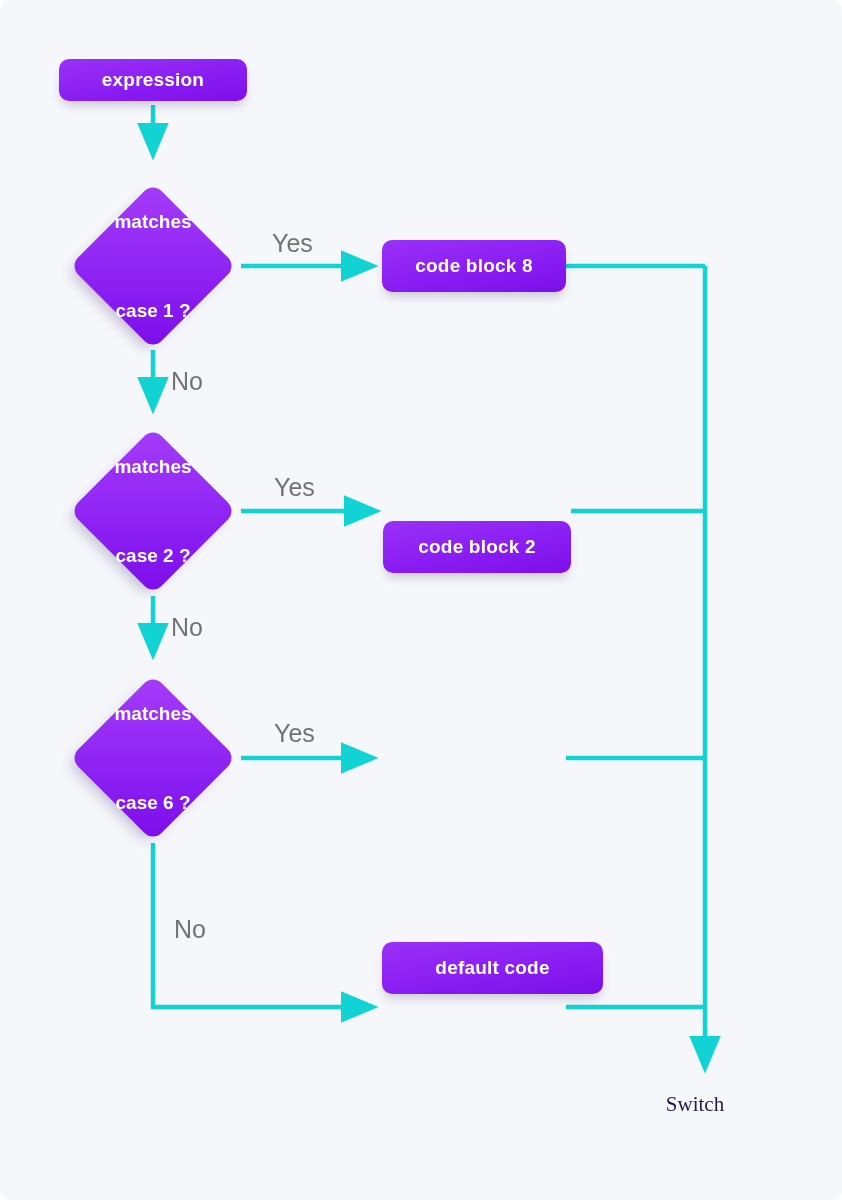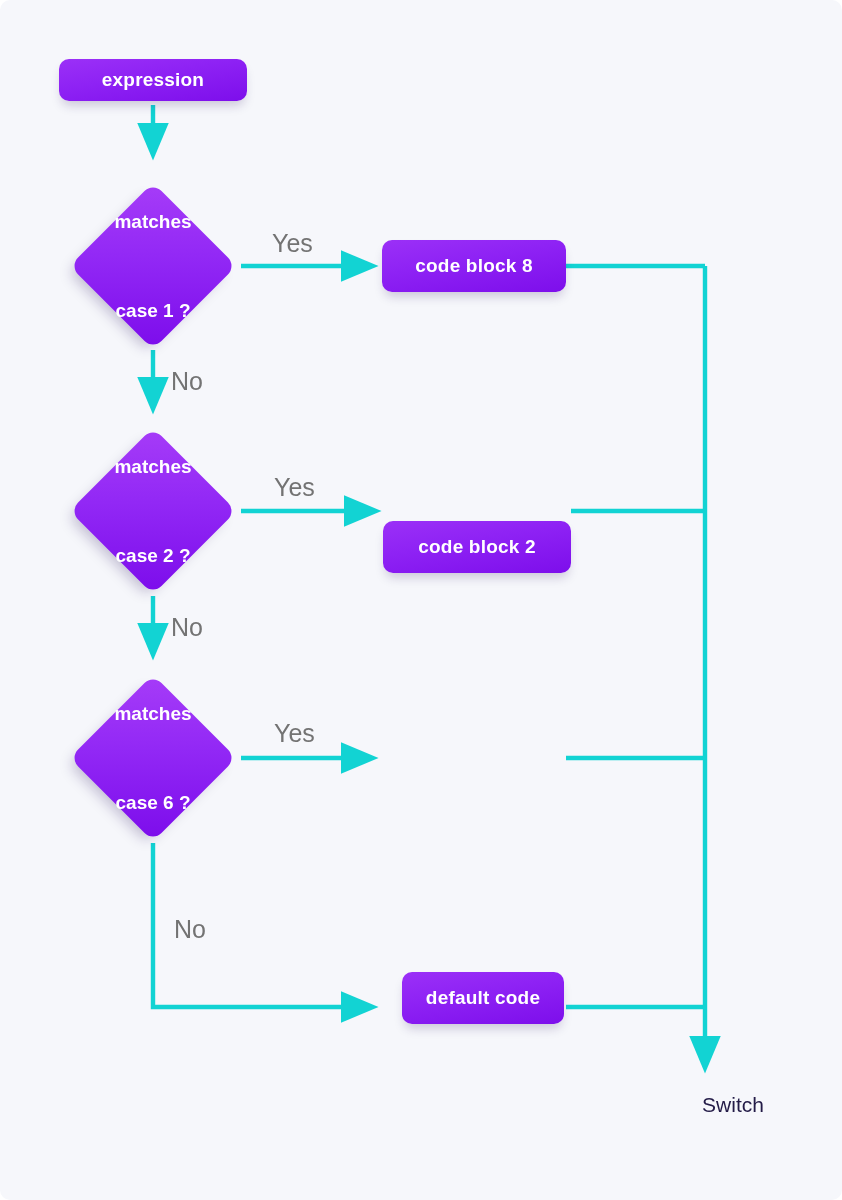--- a/index.html
+++ b/index.html
@@ -161,30 +161,30 @@
 
   <div class="node proc" style="left:382px; top:240px; width:184px; height:52px;">
     <span>code block 8</span>
   </div>
 
   <div class="node proc" style="left:383px; top:485px; width:188px; height:52px;margin-top:36px;">
     <span>code block 2</span>
   </div>
 
 
-  <div class="node proc" style="left:382px; top:972px; width:162px; height:52px;margin-left:20px;">
+  <div class="node proc" style="left:382px; top:942px; width:221px; height:52px;">
     <span>default code</span>
   </div>
 
   <div class="edge-label" style="left:272px; top:229px;">Yes</div>
   <div class="edge-label" style="left:171px; top:367px;">No</div>
 
   <div class="edge-label" style="left:274px; top:473px;">Yes</div>
   <div class="edge-label" style="left:171px; top:613px;">No</div>
 
   <div class="edge-label" style="left:274px; top:719px;">Yes</div>
   <div class="edge-label" style="left:174px; top:915px;">No</div>
 
-  <div class="terminal-label" style="left:631px; top:1090px; width:204px;">
+  <div class="terminal-label" style="left:593px; top:1090px; width:204px;font-family:Liberation Serif, serif;">
     <div>Switch</div>
   </div>
 
 </div>
 
 </body></html>

